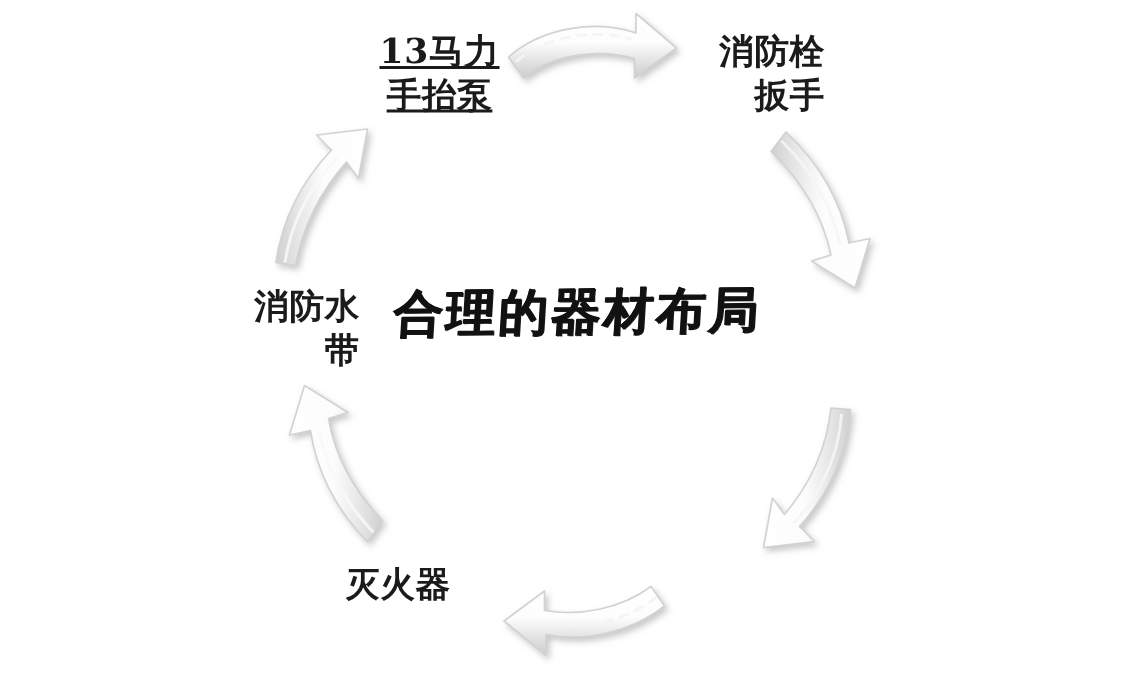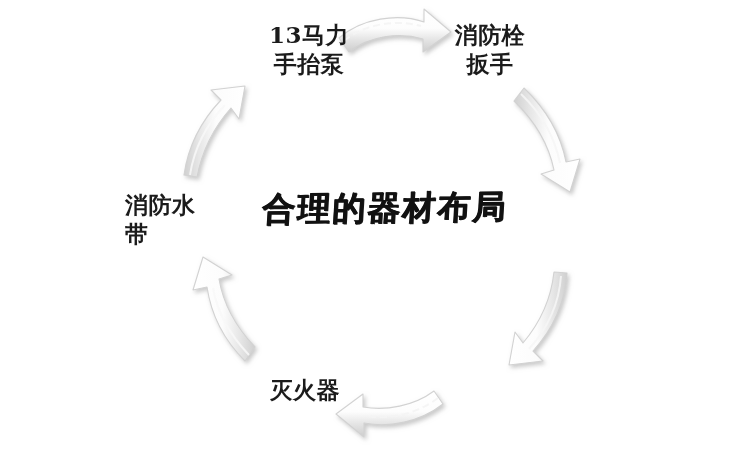--- a/index.html
+++ b/index.html
@@ -23,26 +23,26 @@
     font-family: "DejaVu Serif", "Liberation Serif", serif;
     font-size: 23px;
     line-height: 29px;
     font-weight: 600;
     text-align: center;
     white-space: pre-line;
     letter-spacing: 0.5px;
     -webkit-font-smoothing: antialiased;
   }
 
-  .node-top-left   { left: 244px; top: 20px;  width: 130px; text-align: center; }
-  .node-top-right  { left: 430px; top: 20px;  width: 120px; text-align: center; }
+  .node-top-left   { left: 228px; top: 20px;  width: 130px; text-align: center; text-decoration: underline; }
+  .node-top-right  { left: 430px; top: 20px;  width: 120px; text-align: right; font-family: Liberation Serif, serif; }
   .node-right      { left: 525px; top: 190px; width: 115px; text-align: center; }
   .node-bot-right  { left: 425px; top: 363px; width: 120px; text-align: center; }
-  .node-bot-left   { left: 230px; top: 375px; width: 110px; text-align: right; }
-  .node-left       { left: 125px; top: 190px; width: 115px; text-align: left; }
+  .node-bot-left   { left: 230px; top: 375px; width: 110px; text-align: left; }
+  .node-left       { left: 125px; top: 190px; width: 115px; text-align: right; }
 
   
   .center-title {
     position: absolute;
     left: 255px;
     top: 186px;
     width: 260px;
     text-align: center;
     font-family: "DejaVu Sans", "Liberation Sans", sans-serif;
     font-size: 33px;

